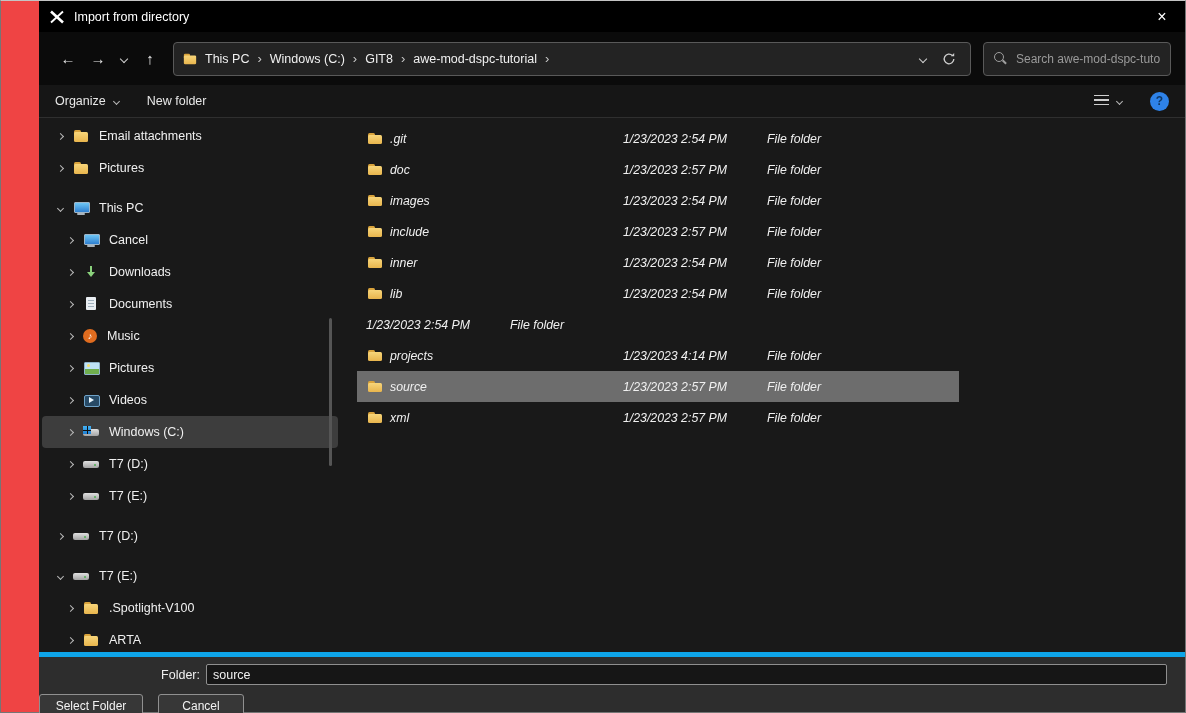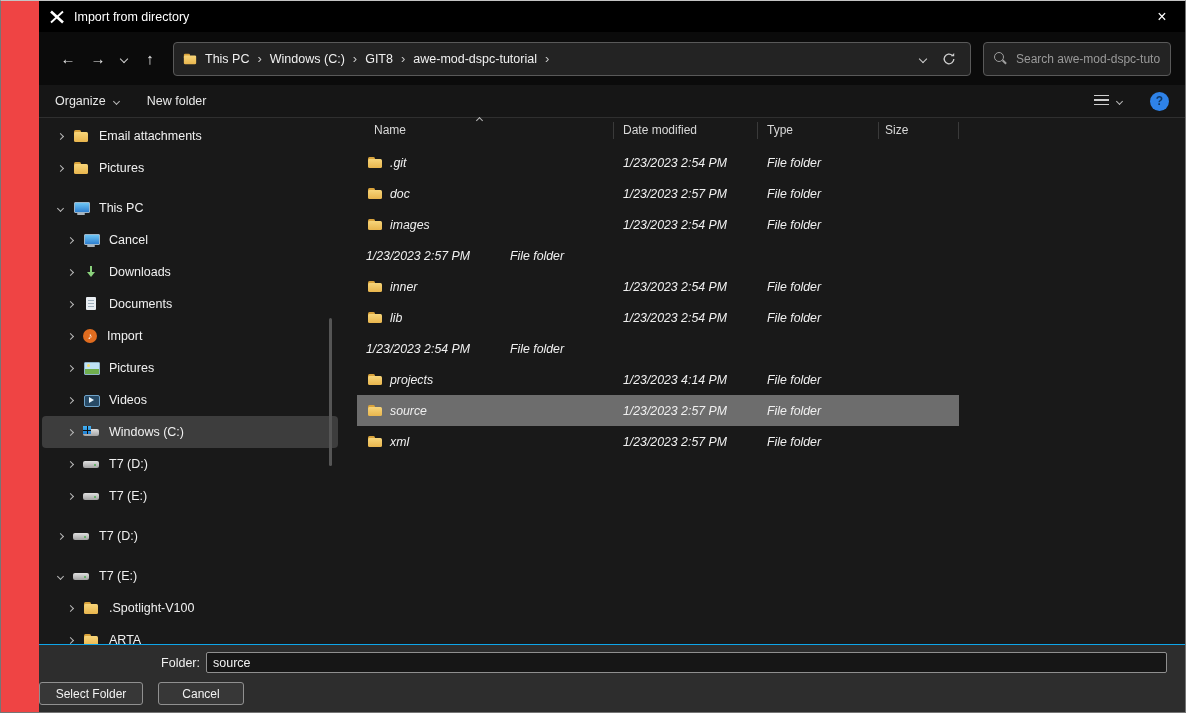--- a/index.html
+++ b/index.html
@@ -128,21 +128,21 @@
   .rows { margin-top:5px;font-style:italic; }
   .frow { display:flex; height:31px; align-items:center; width:602px; font-size:12.3px; color:#f0f0f0; }
   .frow.selected { background:#6d6d6d; }
   .cell { white-space:nowrap; overflow:hidden; }
   .cell.c-name { width:257px; display:flex; align-items:center; gap:7px; padding-left:10px; }
   .cell.c-date { width:144px; padding-left:9px; }
   .cell.c-type { width:121px; padding-left:9px; }
   .cell.c-size { width:80px; text-align:right; padding-right:12px; }
 
   
-  .footer { flex:none; height:68px; background:#2d2d2d; border-top:1px solid #0ea5e9; }
+  .footer { flex:none; height:60px; background:#2d2d2d; border-top:5px solid #0ea5e9; }
   .f1 { display:flex; align-items:center; margin-top:7px; }
   .f1 label { width:167px; text-align:right; padding-right:6px; font-size:12.5px; color:#f0f0f0; }
   .f1 input { flex:1; margin-right:18px; height:21px; background:#161616; border:1px solid #8f8f8f;
               border-radius:2px; color:#f0f0f0; font-size:12.5px; padding:0 6px; font-family:inherit; }
   .f2 { display:flex; justify-content:flex-start; gap:15px; margin:9px 18px 0 0; }
   .f2 button { height:23px; background:#373737; border:1px solid #909090; border-radius:3px;
                color:#f2f2f2; font-size:12px; font-family:inherit; padding:0 12px; }
   .f2 .primary { min-width:104px; }
   .f2 .cancel { min-width:86px; }
 </style>
@@ -241,21 +241,21 @@
         <span class="lbl">Downloads</span>
       </div>
       <div class="sitem lvl1">
         <span class="chev right tiny"></span>
         <span class="icon icon-doc"></span>
         <span class="lbl">Documents</span>
       </div>
       <div class="sitem lvl1">
         <span class="chev right tiny"></span>
         <span class="icon icon-music"></span>
-        <span class="lbl">Import</span>
+        <span class="lbl">Music</span>
       </div>
       <div class="sitem lvl1">
         <span class="chev right tiny"></span>
         <span class="icon icon-picture"></span>
         <span class="lbl">Pictures</span>
       </div>
       <div class="sitem lvl1">
         <span class="chev right tiny"></span>
         <span class="icon icon-video"></span>
         <span class="lbl">Videos</span>
@@ -292,35 +292,20 @@
       </div>
       <div class="sitem lvl1">
         <span class="chev right tiny"></span>
         <span class="icon icon-folder"></span>
         <span class="lbl">ARTA</span>
       </div>
       <div class="sb-thumb"></div>
     </div>
 
     <div class="filelist">
-      <div class="headers">
-        <div class="hcell c-name">
-          <span class="chev up tiny sortcaret"></span>
-          <span>Name</span>
-        </div>
-        <div class="hcell c-date">
-          <span>Date modified</span>
-        </div>
-        <div class="hcell c-type">
-          <span>Type</span>
-        </div>
-        <div class="hcell c-size">
-          <span>Size</span>
-        </div>
-      </div>
 
       <div class="rows">
         <div class="frow">
           <div class="cell c-name">
               <span class="icon icon-folder"></span>
               <span>.git</span>
             </div>
           <div class="cell c-date">1/23/2023 2:54 PM</div>
           <div class="cell c-type">File folder</div>
           <div class="cell c-size"></div>
@@ -337,20 +322,24 @@
         <div class="frow">
           <div class="cell c-name">
               <span class="icon icon-folder"></span>
               <span>images</span>
             </div>
           <div class="cell c-date">1/23/2023 2:54 PM</div>
           <div class="cell c-type">File folder</div>
           <div class="cell c-size"></div>
         </div>
         <div class="frow">
+          <div class="cell c-name">
+              <span class="icon icon-folder"></span>
+              <span>include</span>
+            </div>
           <div class="cell c-date">1/23/2023 2:57 PM</div>
           <div class="cell c-type">File folder</div>
           <div class="cell c-size"></div>
         </div>
         <div class="frow">
           <div class="cell c-name">
               <span class="icon icon-folder"></span>
               <span>inner</span>
             </div>
           <div class="cell c-date">1/23/2023 2:54 PM</div>

